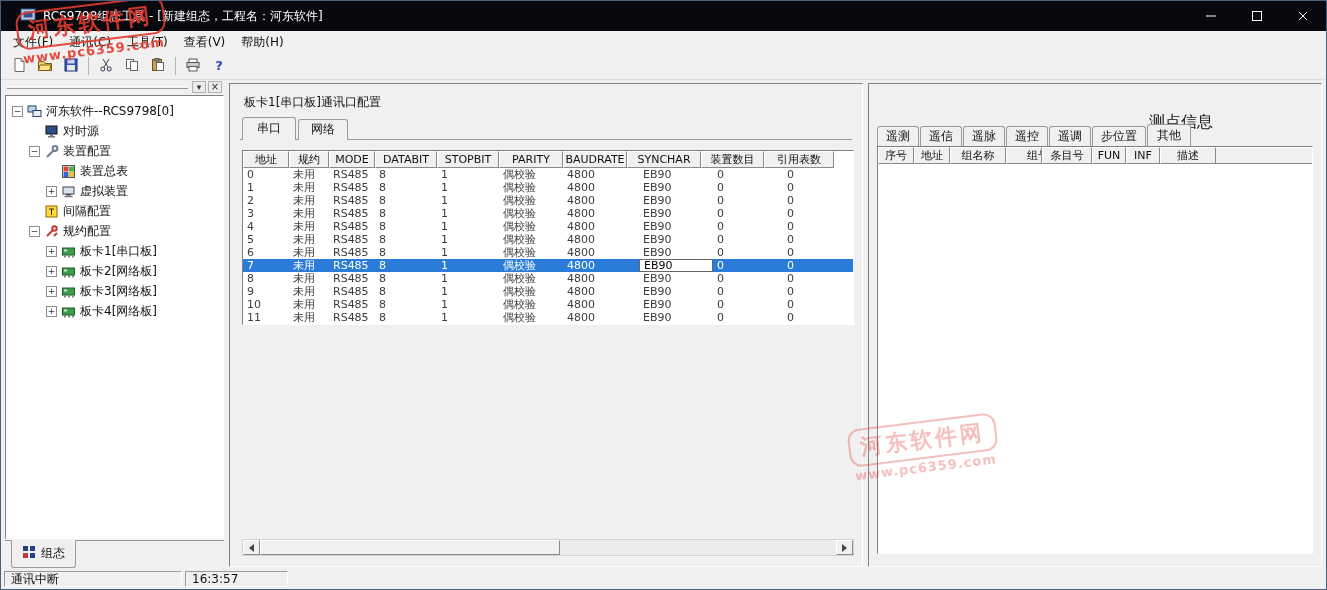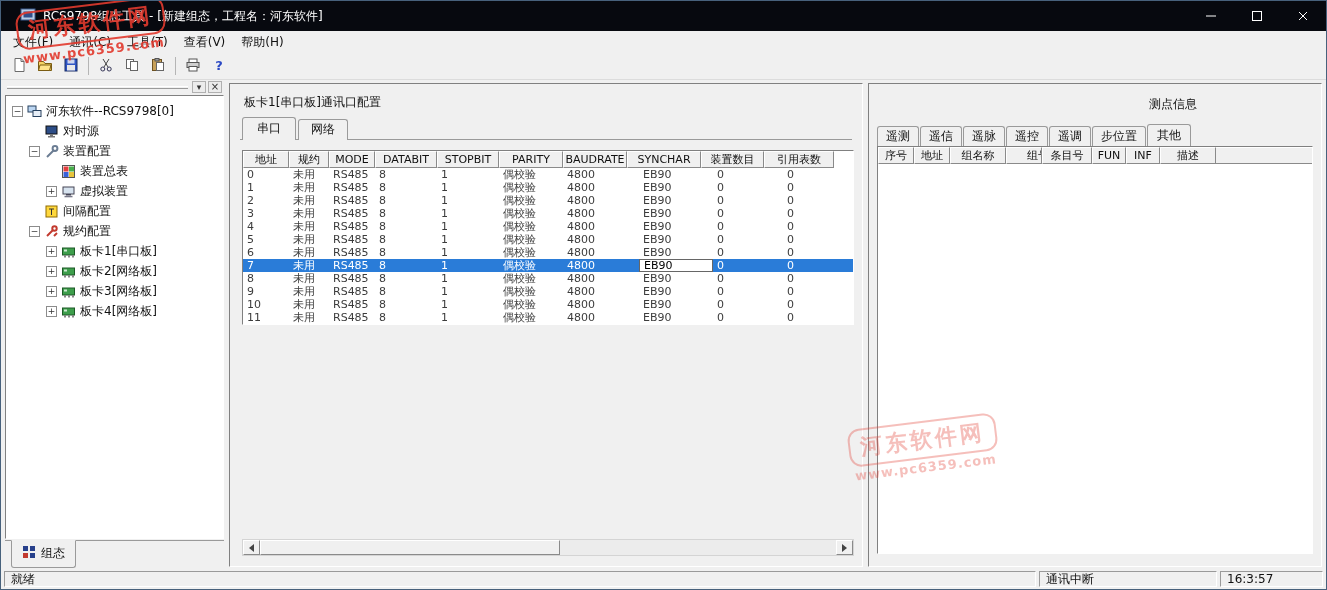--- a/index.html
+++ b/index.html
@@ -76,21 +76,21 @@
   .tri-d { width:0; height:0; border:4px solid transparent; border-top:5px solid #333; margin-top:5px; }
 
   
   .rightpanel { position:absolute; left:867px; top:82px; right:4px; bottom:22px; background:#f0f0f0; }
   .combo { position:absolute; left:8px; top:8px; width:254px; height:21px; background:#fff;
            border:1px solid; border-color:#7a7a7a #fff #fff #7a7a7a; }
   .combo-text { position:absolute; left:5px; top:2px; font-size:12px; white-space:nowrap; }
   .combo-btn { position:absolute; right:1px; top:1px; bottom:1px; width:17px; background:#e6e6e6;
                border:1px solid; border-color:#fff #8a8a8a #8a8a8a #fff;
                display:flex; align-items:center; justify-content:center; }
-  .points-label { position:absolute; left:280px; top:12px; font-size:12px; }
+  .points-label { position:absolute; left:280px; top:28px; font-size:16px; }
   .rtabs { position:absolute; left:8px; top:40px; height:22px; display:flex; align-items:flex-end; z-index:2; }
   .rtab { padding:2px 9px; font-size:12px; background:#f0f0f0; border:1px solid #9a9a9a;
           border-bottom:none; border-radius:3px 3px 0 0; margin-right:1px; }
   .rtab:not(.active) { padding:1px 8px; }
   .rlist { position:absolute; left:8px; top:62px; right:8px; bottom:12px; background:#fff; overflow:hidden; }
   .rheader { display:flex; }
   .rhfill { flex:1; background:#f0f0f0; border-top:1px solid #fff; border-bottom:1px solid #8a8a8a; }
 
   
   .statusbar { position:absolute; left:0; right:0; bottom:0; height:20px; background:#f0f0f0;
@@ -547,21 +547,20 @@
           <div class="rhcell" style="width: 50px;">条目号</div>
           <div class="rhcell" style="width: 34px;">FUN</div>
           <div class="rhcell" style="width: 34px;">INF</div>
           <div class="rhcell" style="width: 56px;">描述</div>
           <div class="rhfill"></div>
         </div>
     </div>
   </div>
 
   <div class="statusbar">
-    <div class="sbar-sec main"><span>就绪</span></div>
     <div class="sbar-sec comm"><span>通讯中断</span></div>
     <div class="sbar-sec time"><span>16:3:57</span></div>
   </div>
 
   <div class="stamp stamp1">
     <div class="box">河东软件网</div>
     <div class="sub">www.pc6359.com</div>
   </div>
   <div class="stamp stamp2">
     <div class="box">河东软件网</div>

